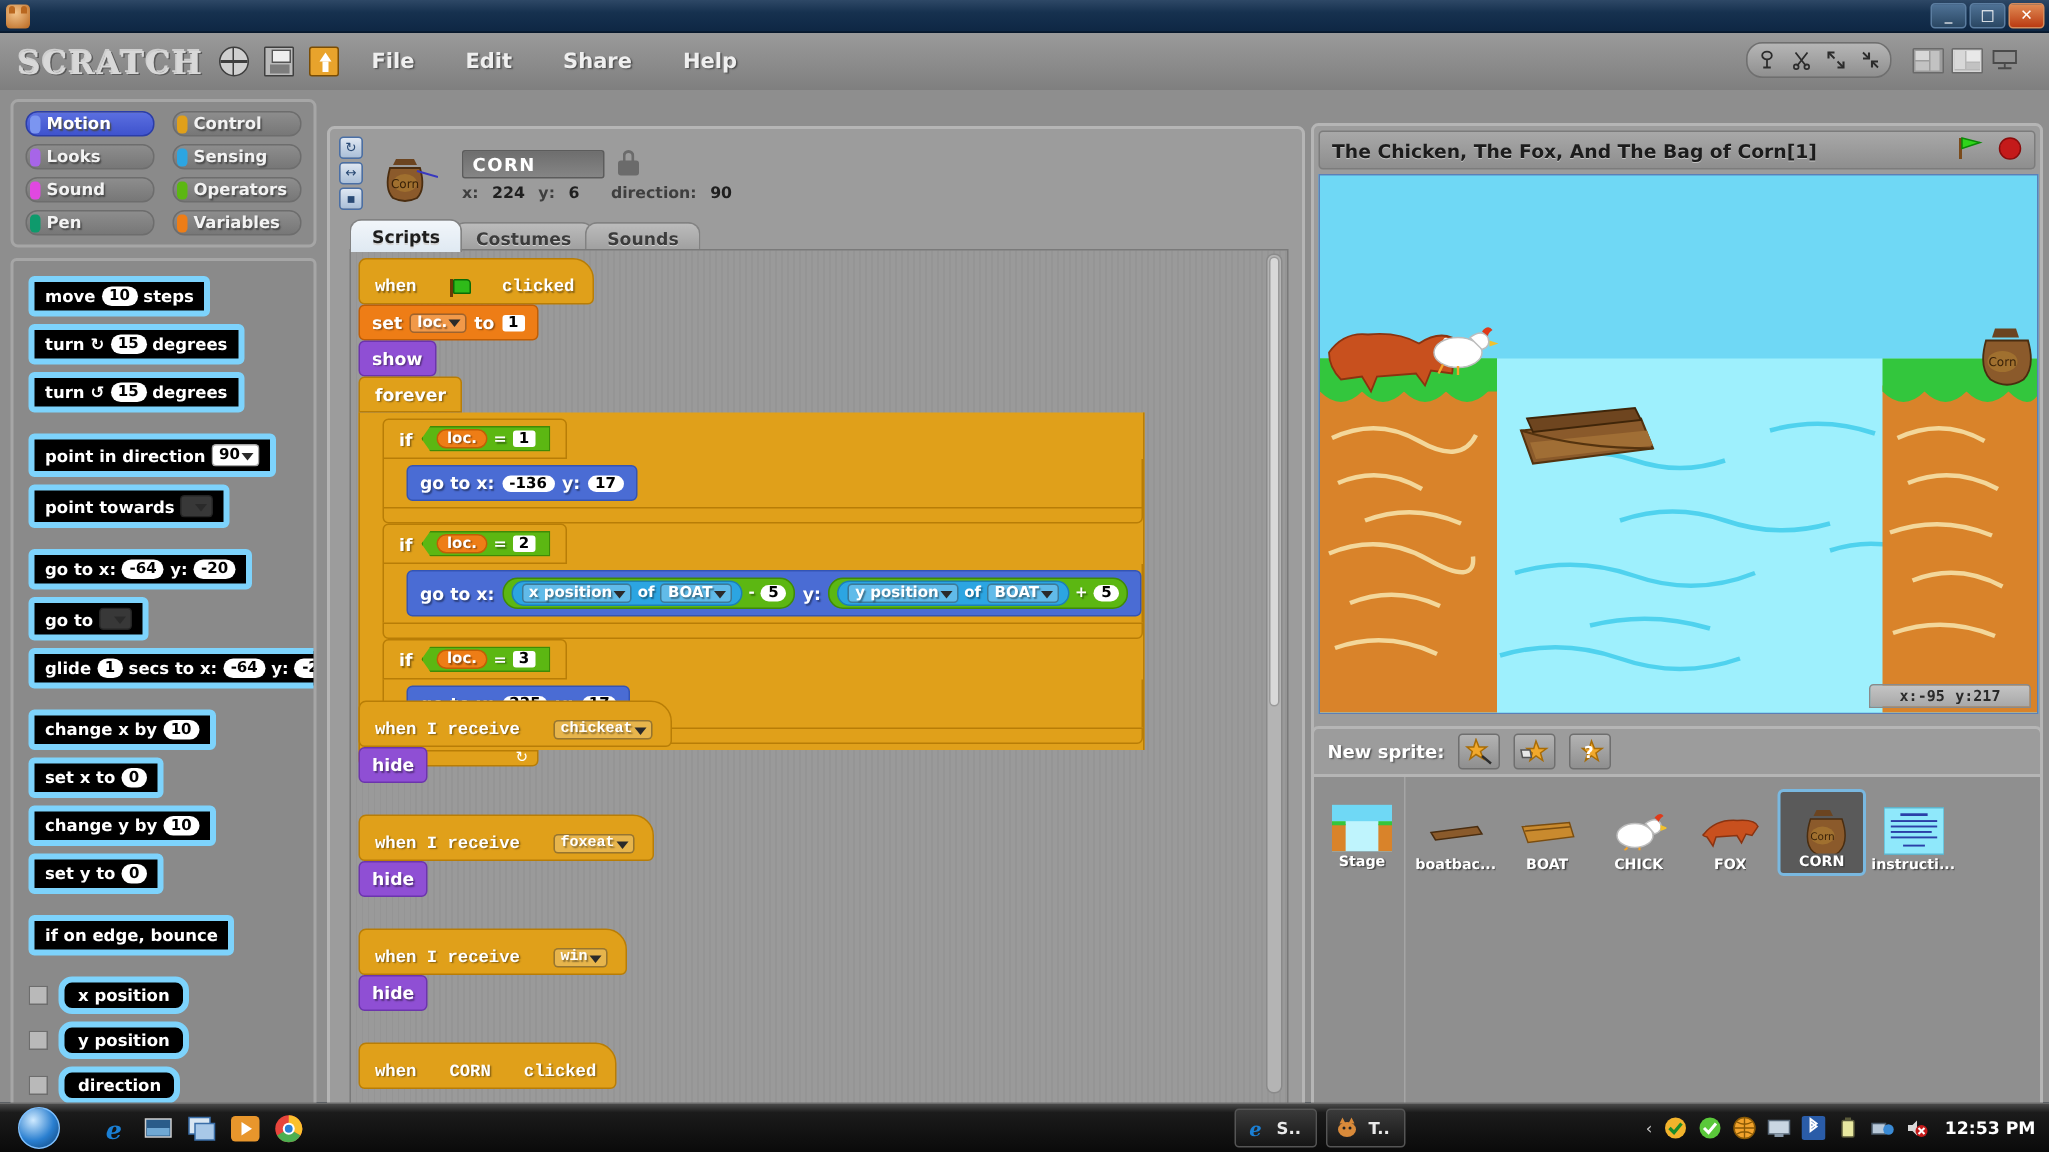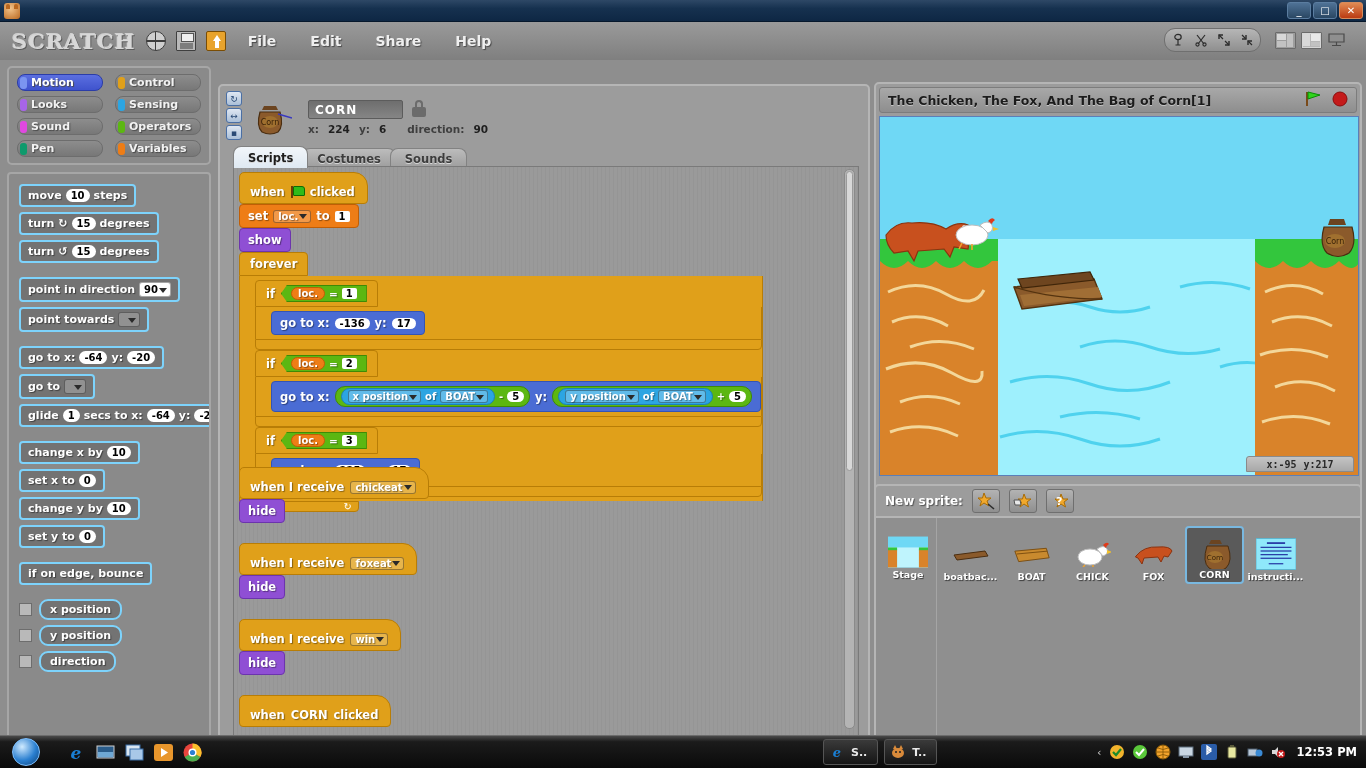--- a/index.html
+++ b/index.html
@@ -80,21 +80,21 @@
     text-shadow:1px 1px 1px #4a4a4a; cursor:pointer;}
   .cat .swatch{ position:absolute; left:2px; top:2px; width:7px; height:12px; border-radius:3px;}
   .cat.active{ background:linear-gradient(#5b6fe0,#3f53cd); border-color:#2b3da8; color:#fff;}
   #blocklist{ margin-top:7px; background:#8a8a8a; border:2px solid #a6a6a6; border-radius:4px;
     width:204px; height:582px; overflow:hidden; position:relative; padding:10px 0 0 10px;}
 
   
   .blk{ display:inline-flex; align-items:center; gap:4px; color:#fff; font-size:11px;
     font-weight:bold; text-shadow:1px 1px 1px rgba(0,0,0,.45); padding:3px 7px;
     border-radius:4px; position:relative; white-space:nowrap; line-height:13px;}
-  .blk.motion{ background:#737373; border:2px solid #7dd3fc;}
+  .blk.motion{ background:#000000; border:4px solid #7dd3fc;align-items:flex-end;}
   .num{ background:#fff; color:#000; border-radius:8px; padding:0 5px; font-size:10px;
     text-shadow:none; font-weight:bold; min-width:14px; text-align:center; display:inline-block;}
   .numsq{ background:#fff; color:#000; border-radius:2px; padding:0 4px; font-size:10px;
     text-shadow:none; font-weight:bold; display:inline-block;}
   .drop{ background:rgba(255,255,255,.22); border:1px solid rgba(0,0,0,.35); border-radius:3px;
     padding:0 12px 0 4px; font-size:10px; position:relative; min-width:20px; display:inline-block;}
   .drop:after{ content:""; position:absolute; right:3px; top:50%; margin-top:-2px;
     border-left:4px solid transparent;border-right:4px solid transparent;border-top:5px solid #2a2a2a;}
   .rowgap{ height:9px;}
   .palrow{ margin-bottom:5px; display:block;}
@@ -131,22 +131,22 @@
     background:#9a9a9a; border:1px solid #7a7a7a; overflow:hidden;
     background-image:repeating-linear-gradient(90deg,#9a9a9a 0 3px,#959595 3px 4px);}
   #scroll-v{ position:absolute; right:3px; top:2px; width:11px; height:560px;
     background:#b4b4b4; border:1px solid #8a8a8a; border-radius:5px;}
   #scroll-v .thumb{ position:absolute; left:1px; top:1px; width:7px; height:300px;
     background:#d8d8d8; border:1px solid #9a9a9a; border-radius:4px;}
 
   
   .hat{ background:#e0a01a; border:1px solid #b87d06; border-radius:5px 14px 4px 4px;
     padding:12px 12px 4px 10px; color:#fff; font-size:11.5px; font-weight:bold;
-    text-shadow:1px 1px 1px rgba(0,0,0,.4); display:inline-flex; align-items:center; gap:6px;
-    position:relative;}
+    text-shadow:1px 1px 1px rgba(0,0,0,.4); display:inline-flex; align-items:center; gap:22px;
+    position:relative;font-family:Liberation Mono, monospace;}
   .stackblk{ display:inline-flex; align-items:center; gap:5px; padding:4px 8px;
     color:#fff; font-size:11.5px; font-weight:bold; text-shadow:1px 1px 1px rgba(0,0,0,.4);
     border-radius:4px; position:relative;}
   .c-wrap{ position:relative;}
   .c-top{ background:#e0a01a; border:1px solid #b87d06; border-radius:4px 4px 0 0;
     padding:4px 10px; color:#fff; font-size:11.5px; font-weight:bold;
     text-shadow:1px 1px 1px rgba(0,0,0,.4); display:inline-flex; gap:6px; align-items:center;}
   .c-left{ background:#e0a01a; border-left:1px solid #b87d06; border-right:1px solid #b87d06;
     padding:4px 0 4px 15px;}
   .c-bot{ background:#e0a01a; border:1px solid #b87d06; border-radius:0 0 4px 4px;

